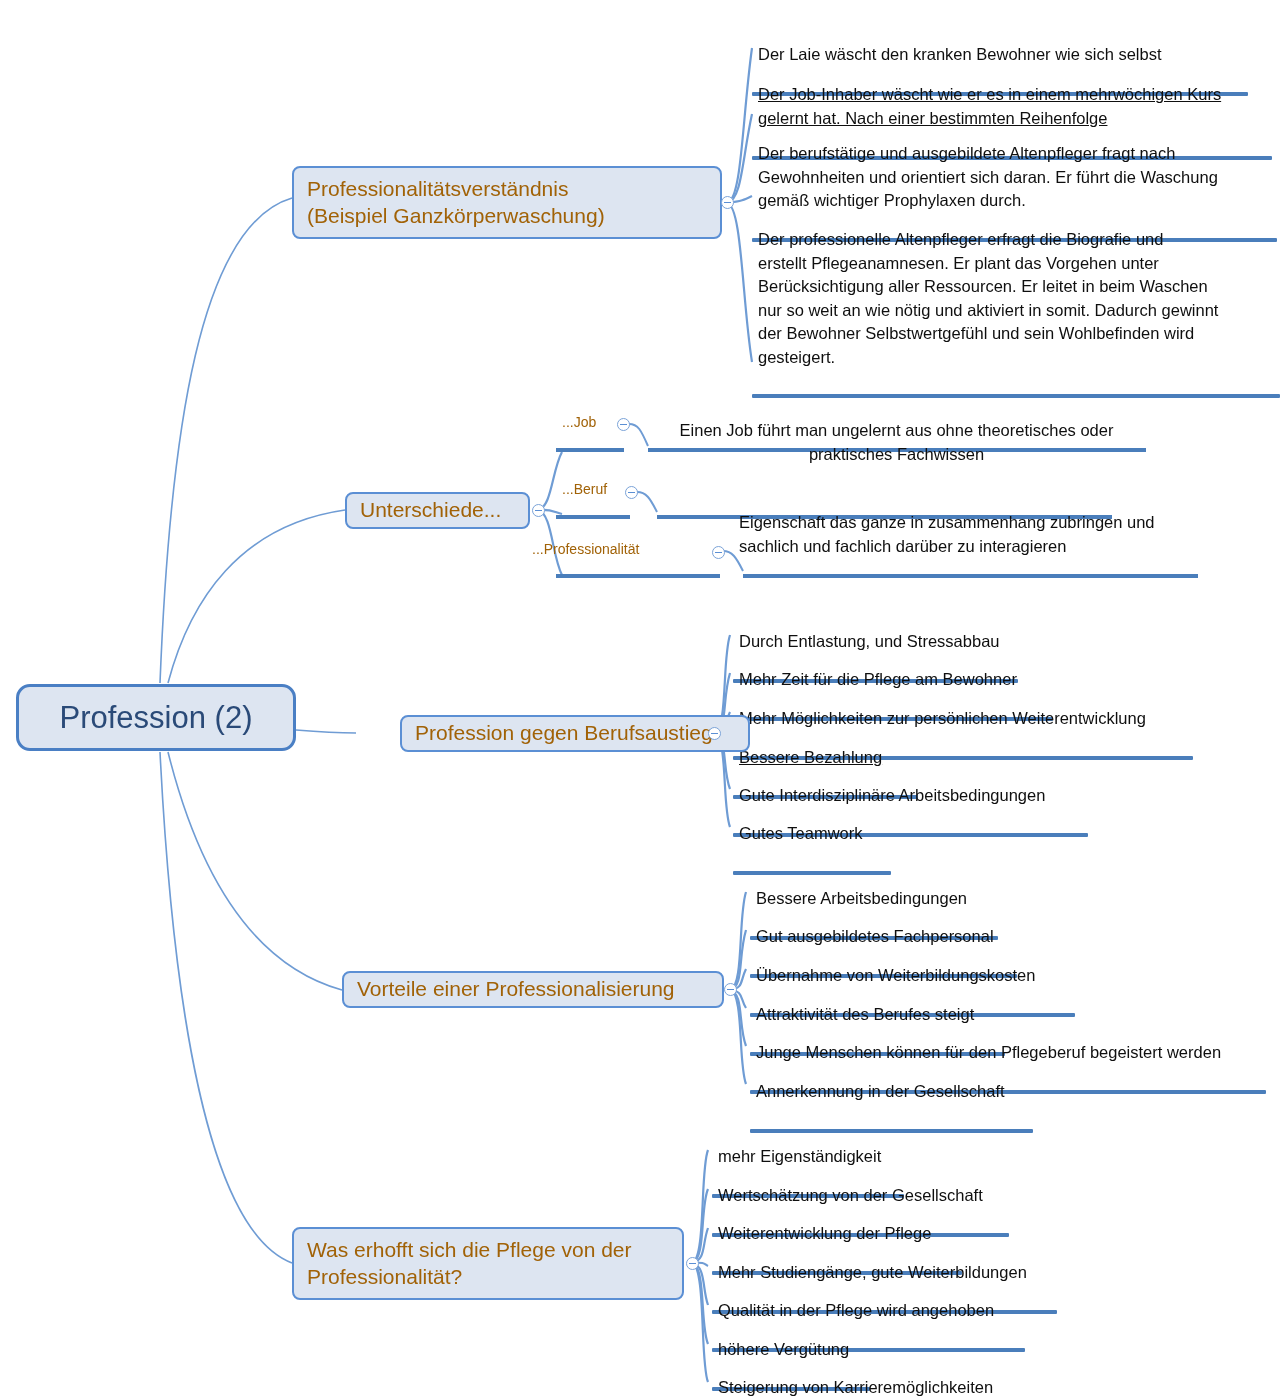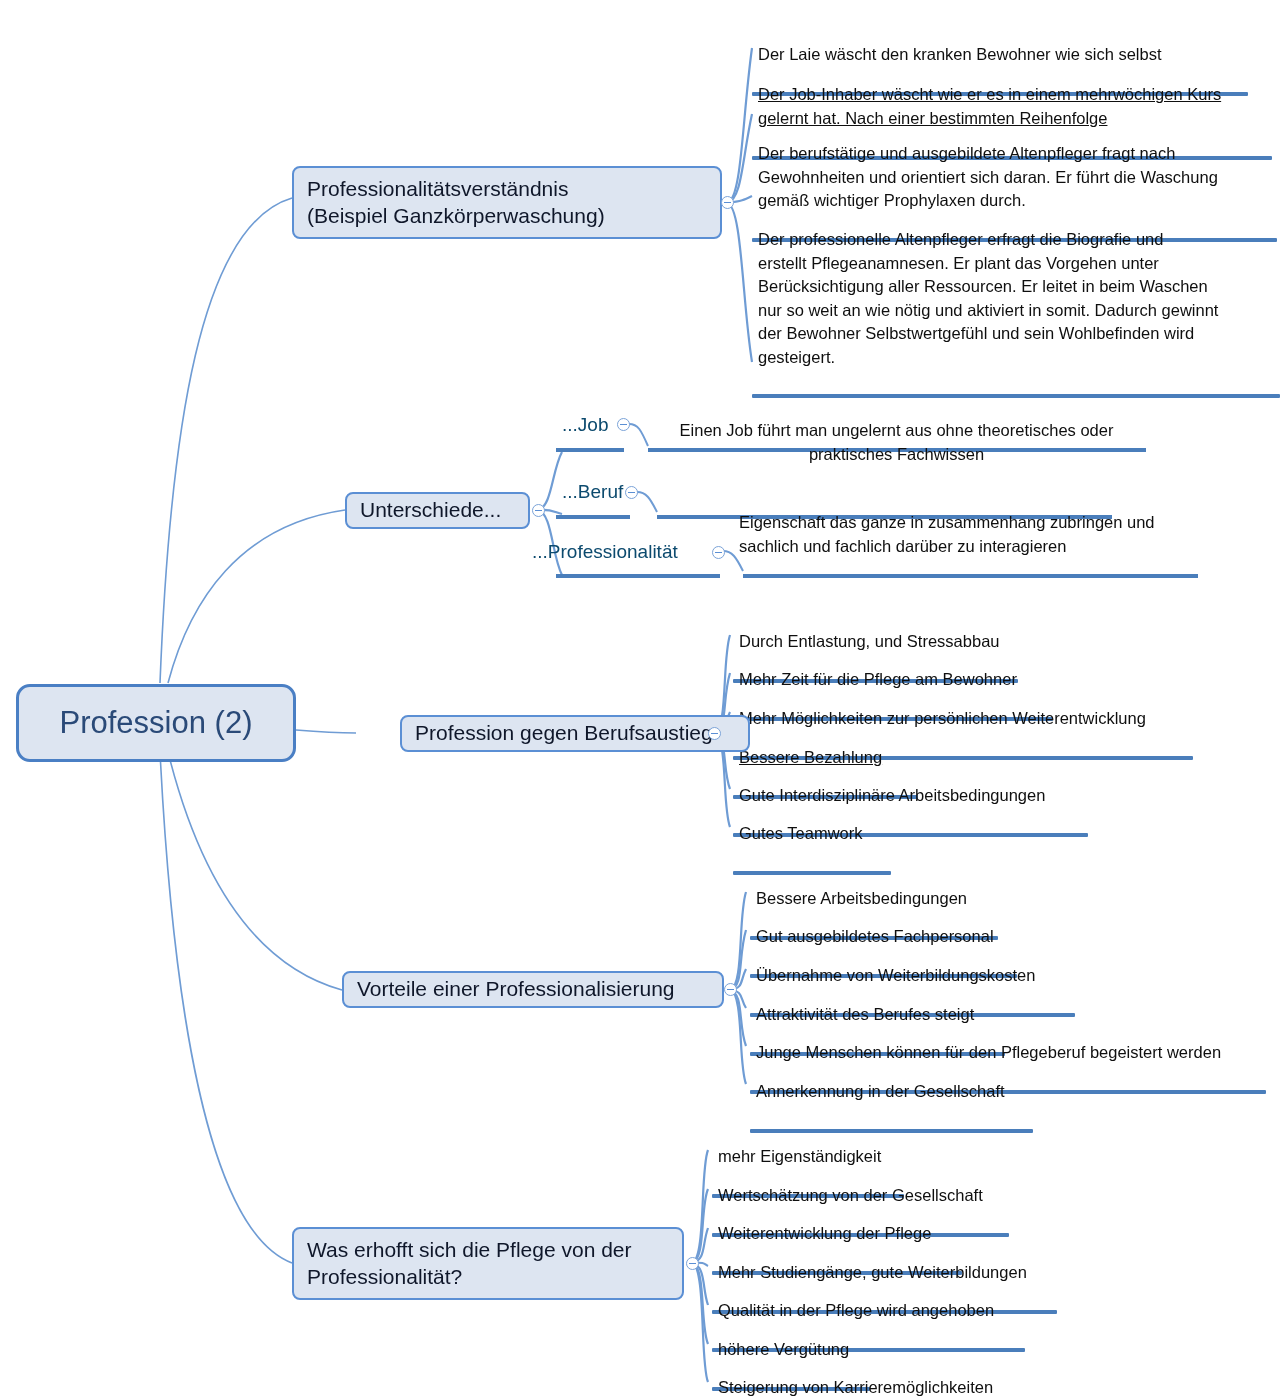--- a/index.html
+++ b/index.html
@@ -22,21 +22,21 @@
     width: 1287px; height: 1397px;
     pointer-events: none;
   }
 
   
   .node {
     position: absolute;
     background: #dde5f1;
     border: 2px solid #5b8fd4;
     border-radius: 8px;
-    color: #0f172a;
+    color: #a16207;
     line-height: 1.28;
     white-space: pre-line;
     display: flex;
     align-items: center;
     z-index: 4;
   }
   .node.root {
     background: #dde5f1;
     border: 3px solid #4a7fc4;
     border-radius: 14px;
@@ -62,22 +62,22 @@
   .leaf .rule {
     display: block;
     height: 4px;
     background: #4a7ebb;
     border-radius: 1px;
   }
 
   
   .sublabel {
     position: absolute;
-    font-size: 19px;
-    color: #0c4a6e;
+    font-size: 14px;
+    color: #a16207;
     z-index: 4;
     white-space: nowrap;
   }
 
   
   .toggle {
     position: absolute;
     width: 13px; height: 13px;
     border: 1px solid #7ba3d8;
     border-radius: 50%;
@@ -152,21 +152,21 @@
       <path d="M692,1263 C706,1259 700,1170 708,1150"></path>
       <path d="M692,1263 C706,1259 700,1208 708,1189"></path>
       <path d="M692,1263 C706,1260 702,1245 708,1228"></path>
       <path d="M692,1263 C706,1262 704,1264 708,1266"></path>
       <path d="M692,1263 C706,1266 702,1288 708,1305"></path>
       <path d="M692,1263 C706,1266 700,1325 708,1344"></path>
       <path d="M692,1263 C706,1266 700,1363 708,1382"></path>
     </g>
   </svg>
 
-  <div class="node root" style="left:16px; top:684px; width:280px; height:78px; justify-content:center;">
+  <div class="node root" style="left:16px; top:684px; width:280px; height:67px; justify-content:center;">
     <span>Profession (2)</span>
   </div>
 
   <div class="node lvl1" style="left:292px; top:166px; width:430px; height:73px;">
     <span>Professionalitätsverständnis
 (Beispiel Ganzkörperwaschung)</span>
   </div>
   <div class="toggle" style="left:721px; top:196px;"></div>
 
   <div class="leaf" style="left:752px; top:20px; width:512px;">

